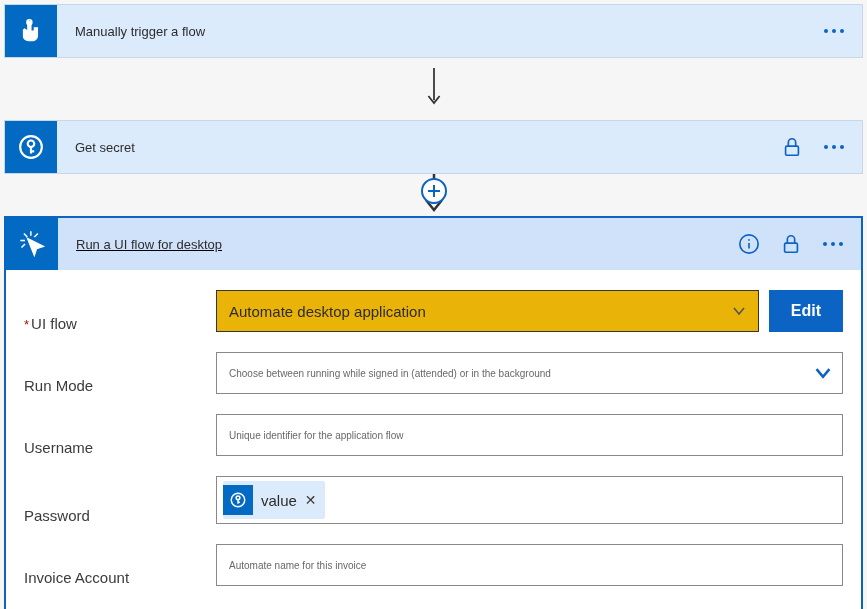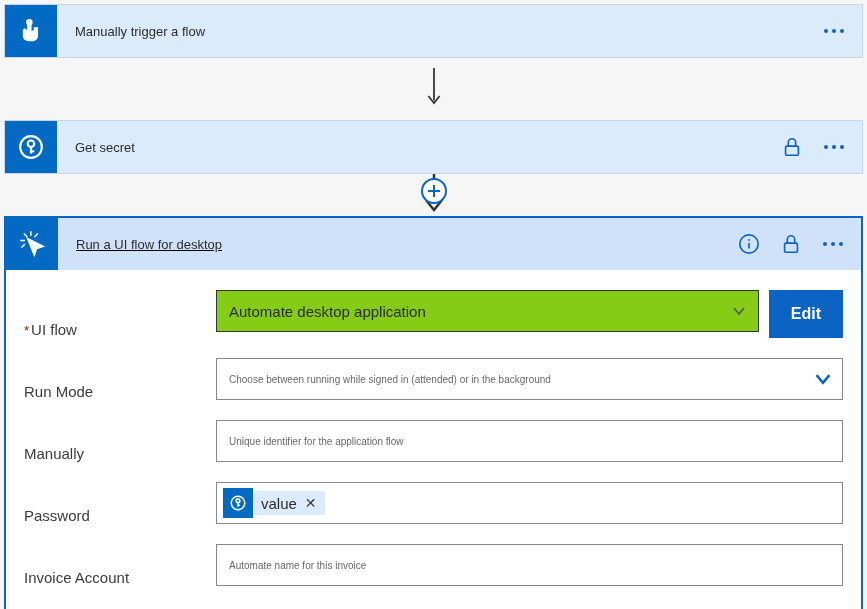--- a/index.html
+++ b/index.html
@@ -126,27 +126,27 @@
   .select-box {
     flex: 1;
     height: 42px;
     border: 1px solid #333;
     display: flex;
     align-items: center;
     padding: 0 12px;
     font-size: 15px;
     color: #2c2c2c;
     cursor: pointer;
-    background: #84cc16;
+    background: #eab308;
   }
   .select-box .sel-text { flex: 1; }
   .select-box .chev { color: #555; }
 
   .btn-primary {
-    height: 48px;
+    height: 42px;
     background: #0b63c4;
     color: #fff;
     border: none;
     padding: 0 22px;
     font-size: 16px;
     font-weight: 600;
     cursor: pointer;
   }
 
   .text-input {
@@ -173,21 +173,21 @@
     padding: 4px 6px;
     display: flex;
     align-items: center;
     gap: 4px;
     background: #fff;
   }
   .token {
     display: inline-flex;
     align-items: center;
     background: #dcebfb;
-    height: 24px;
+    height: 38px;
     padding-right: 8px;
     border-radius: 2px;
     font-size: 15px;
     color: #2c2c2c;
   }
   .token-icon {
     width: 30px;
     height: 30px;
     background: #036ac4;
     display: flex;
@@ -340,21 +340,21 @@
             <span class="chev-dd">
               <svg width="18" height="18" viewBox="0 0 14 14">
                   <polyline points="2,4 7,10 12,4" fill="none" stroke="#0b63c4" stroke-width="2"></polyline>
                 </svg>
             </span>
           </div>
         </div>
       </div>
 
       <div class="form-row">
-        <div class="form-label">Manually</div>
+        <div class="form-label">Username</div>
         <div class="form-control-wrap">
           <div class="text-input">
             <span class="ph">Unique identifier for the application flow</span>
           </div>
         </div>
       </div>
 
       <div class="form-row">
         <div class="form-label">Password</div>
         <div class="form-control-wrap">

